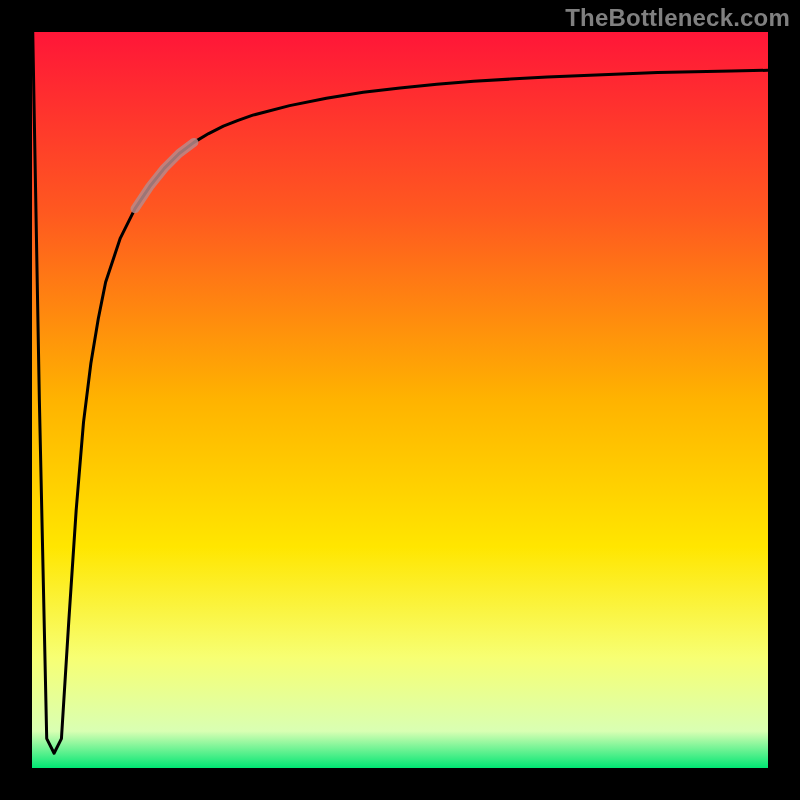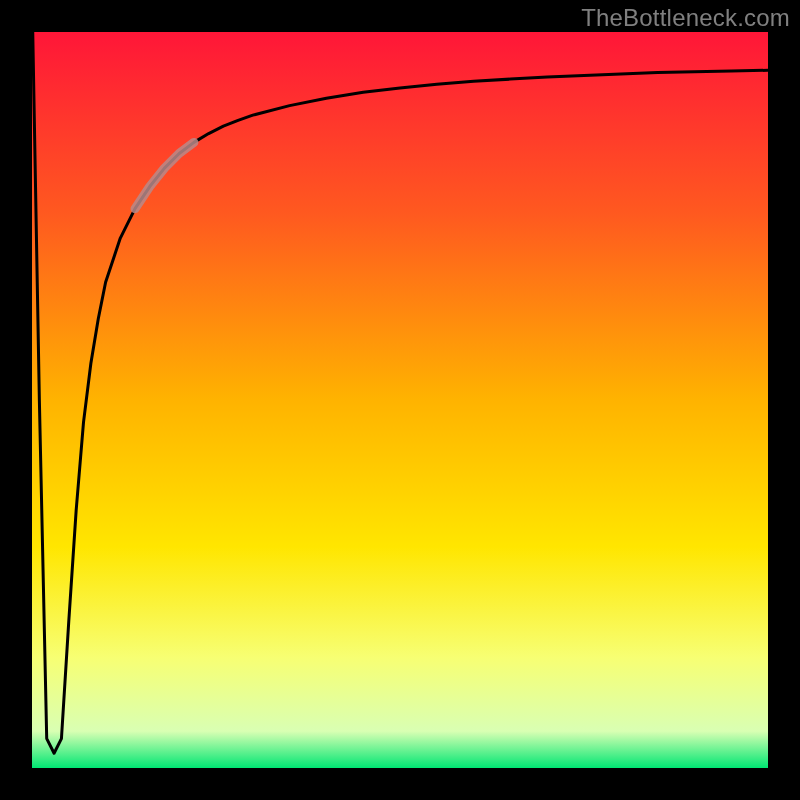--- a/index.html
+++ b/index.html
@@ -15,21 +15,21 @@
     width: 800px;
     height: 800px;
     background: #000;
   }
   .watermark {
     position: absolute;
     top: 4px;
     right: 10px;
     color: #808080;
     font-size: 24px;
-    font-weight: 400;
+    font-weight: 700;
     letter-spacing: 0.2px;
   }
   .plot {
     position: absolute;
     left: 32px;
     top: 32px;
     width: 736px;
     height: 736px;
   }
 </style>

